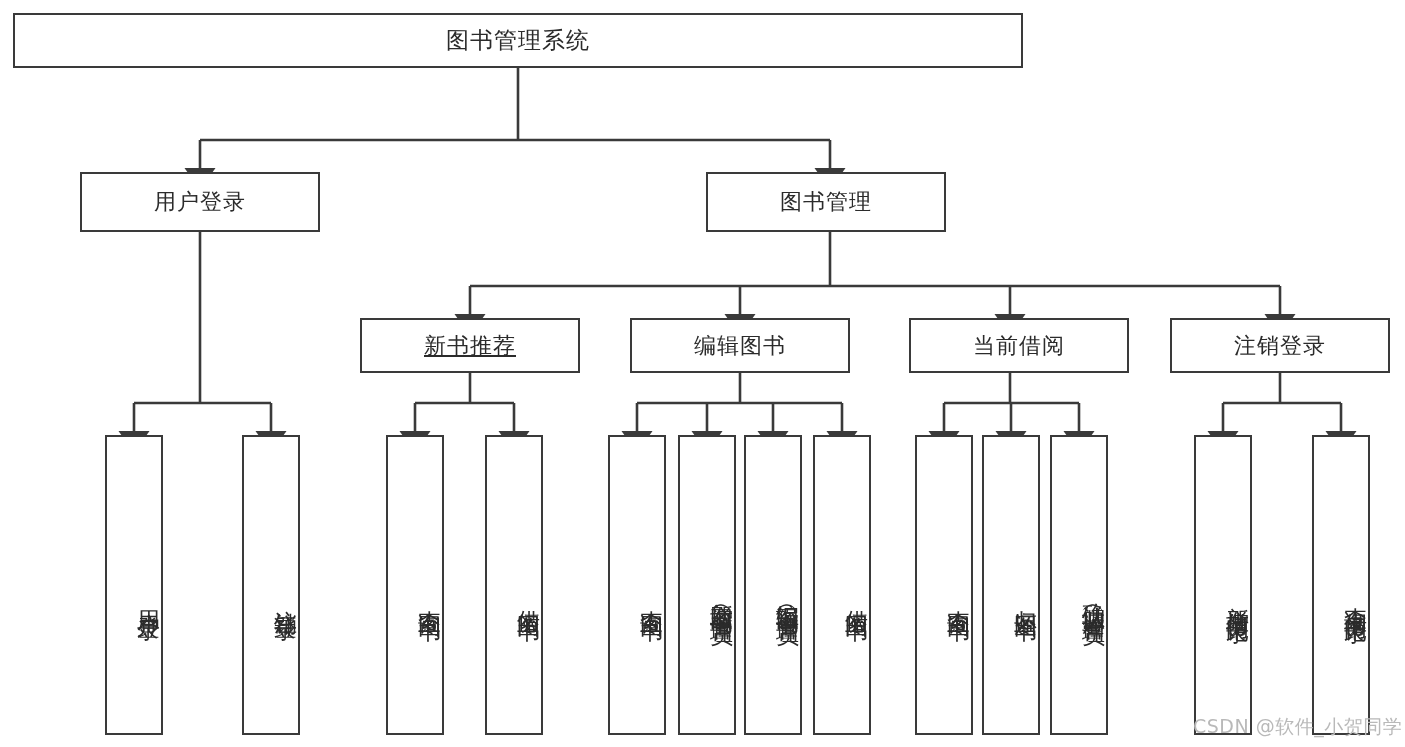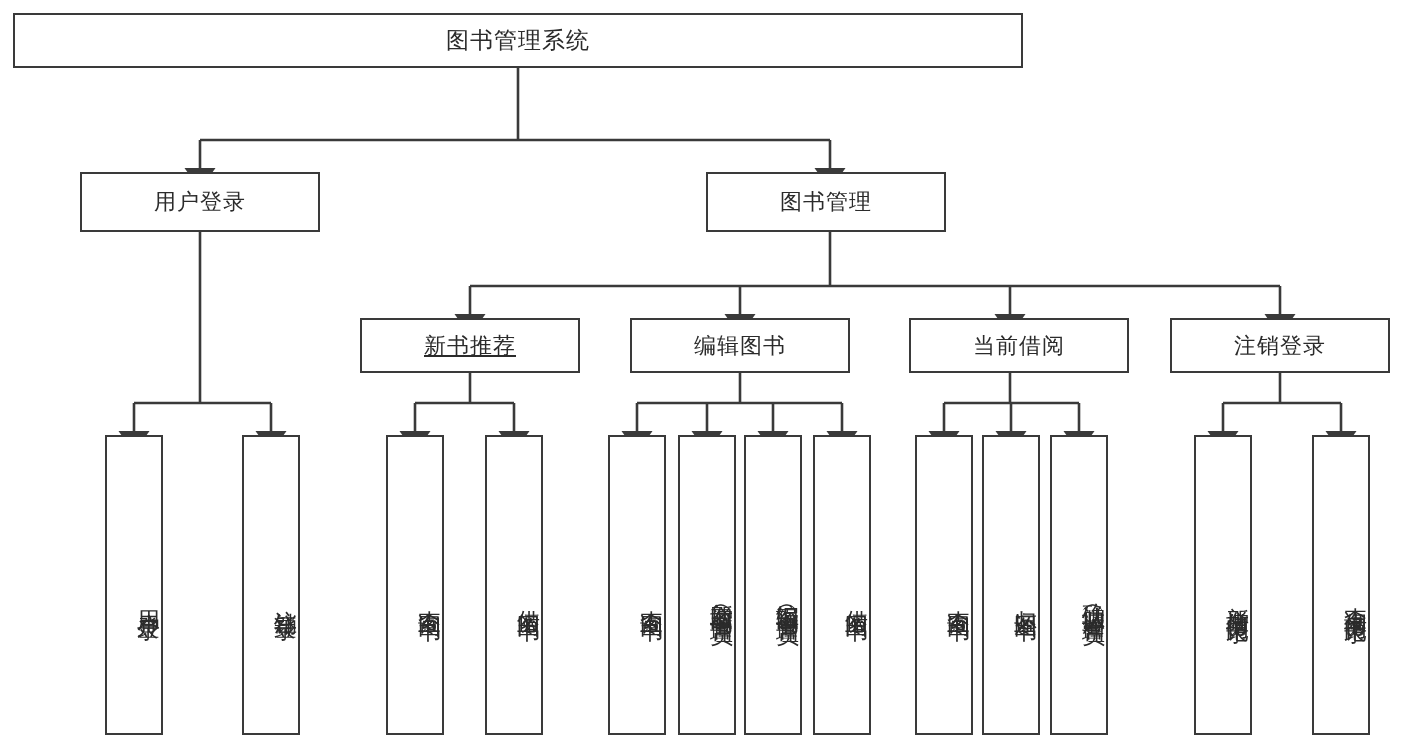--- a/index.html
+++ b/index.html
@@ -170,13 +170,14 @@
         <span class="vlabel">确认归还（管理员）</span>
       </div>
       <div class="node vert" style="left: 1194px; top: 435px; width: 58px; height: 300px;">
         <span class="vlabel">新增借阅记录</span>
       </div>
       <div class="node vert" style="left: 1312px; top: 435px; width: 58px; height: 300px;">
         <span class="vlabel">查询借阅记录</span>
       </div>
     </div>
 
+  <div class="watermark" style="left: 1193px; top: 714px;">CSDN @软件_小贺同学</div>
 </div>
 
 </body></html>

